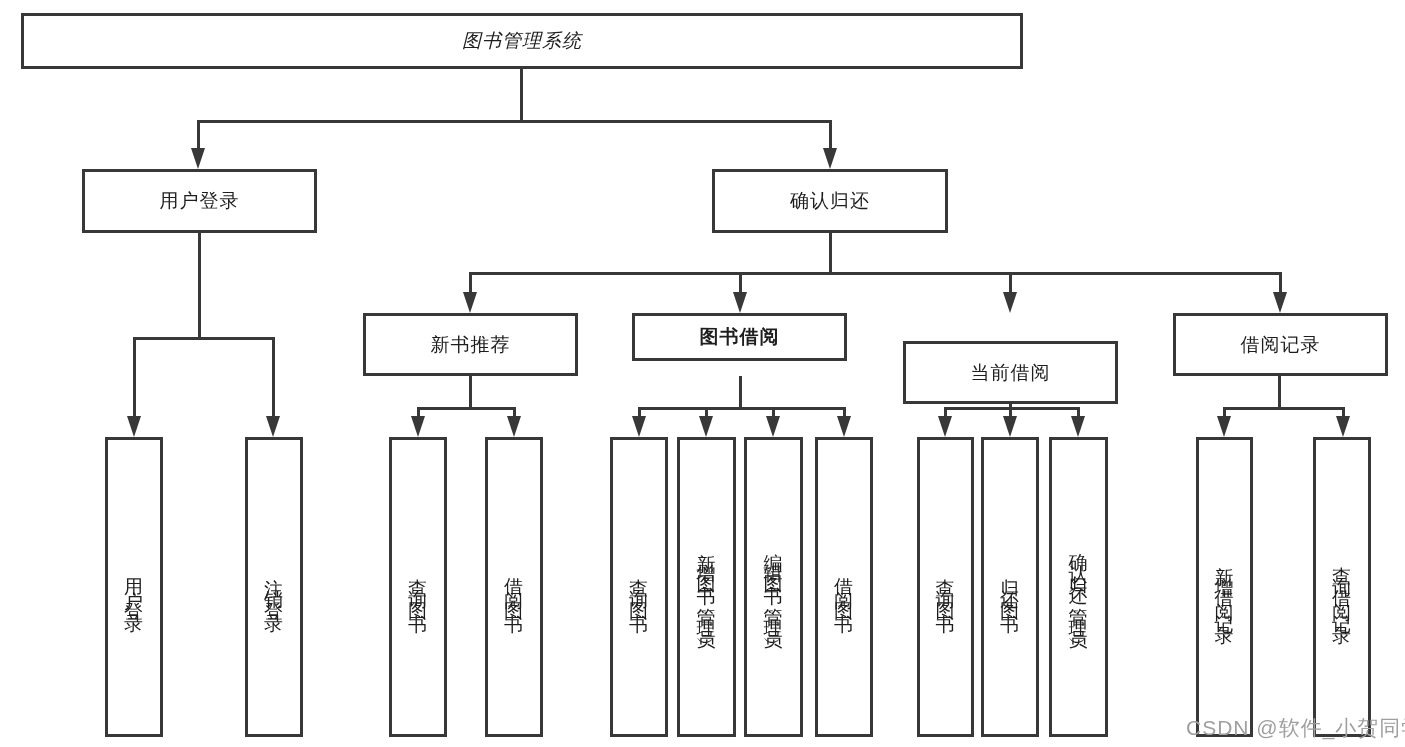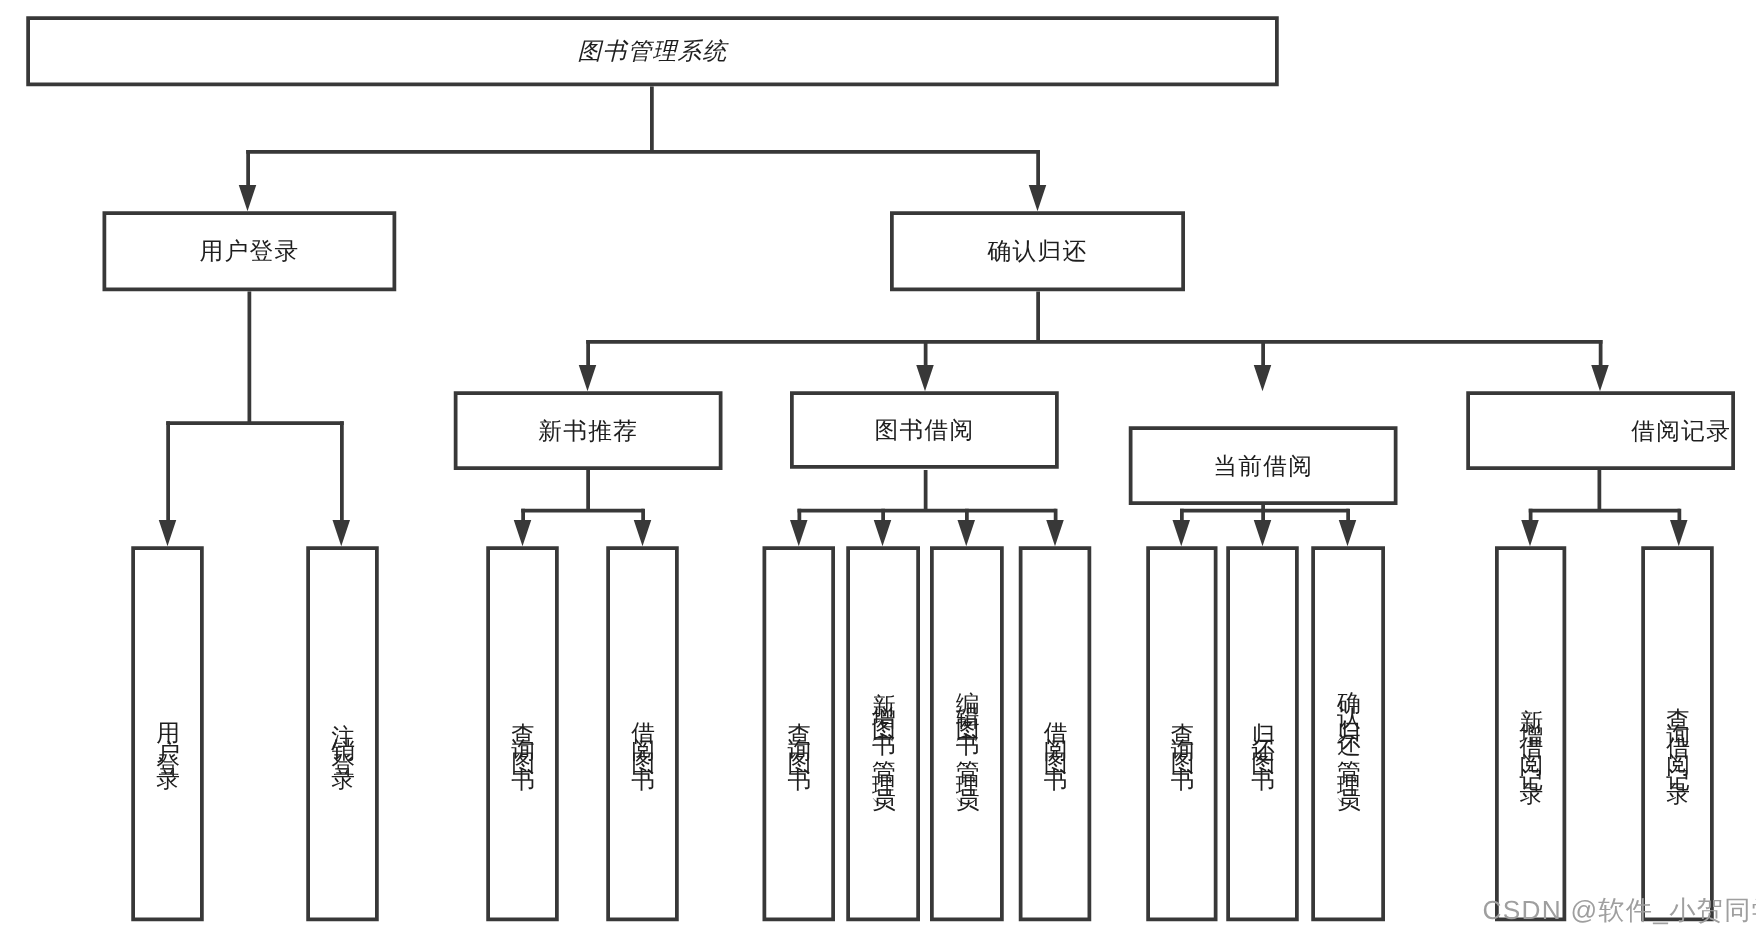--- a/index.html
+++ b/index.html
@@ -98,27 +98,27 @@
   <div class="vline" style="left:739px;top:272px;height:21px;"></div>
   <div class="arrow" style="left:733px;top:292px;"></div>
   <div class="vline" style="left:1009px;top:272px;height:21px;"></div>
   <div class="arrow" style="left:1003px;top:292px;"></div>
   <div class="vline" style="left:1279px;top:272px;height:21px;"></div>
   <div class="arrow" style="left:1273px;top:292px;"></div>
 
   <div class="box" style="left:363px;top:313px;width:215px;height:63px;">
     <span>新书推荐</span>
   </div>
-  <div class="box" style="left:632px;top:313px;width:215px;height:62px;">
+  <div class="box" style="left:632px;top:313px;width:215px;height:48px;font-weight:bold;">
     <span>图书借阅</span>
   </div>
   <div class="box" style="left:903px;top:313px;width:215px;height:63px;margin-top:28px;">
     <span>当前借阅</span>
   </div>
-  <div class="box" style="left:1173px;top:313px;width:215px;height:63px;justify-content:flex-end;">
+  <div class="box" style="left:1173px;top:313px;width:215px;height:63px;">
     <span>借阅记录</span>
   </div>
 
   <div class="vline" style="left:469px;top:376px;height:32px;"></div>
   <div class="hline" style="left:417px;top:407px;width:98px;"></div>
   <div class="vline" style="left:417px;top:407px;height:10px;"></div>
   <div class="arrow" style="left:411px;top:416px;"></div>
   <div class="vline" style="left:513px;top:407px;height:10px;"></div>
   <div class="arrow" style="left:507px;top:416px;"></div>
 

